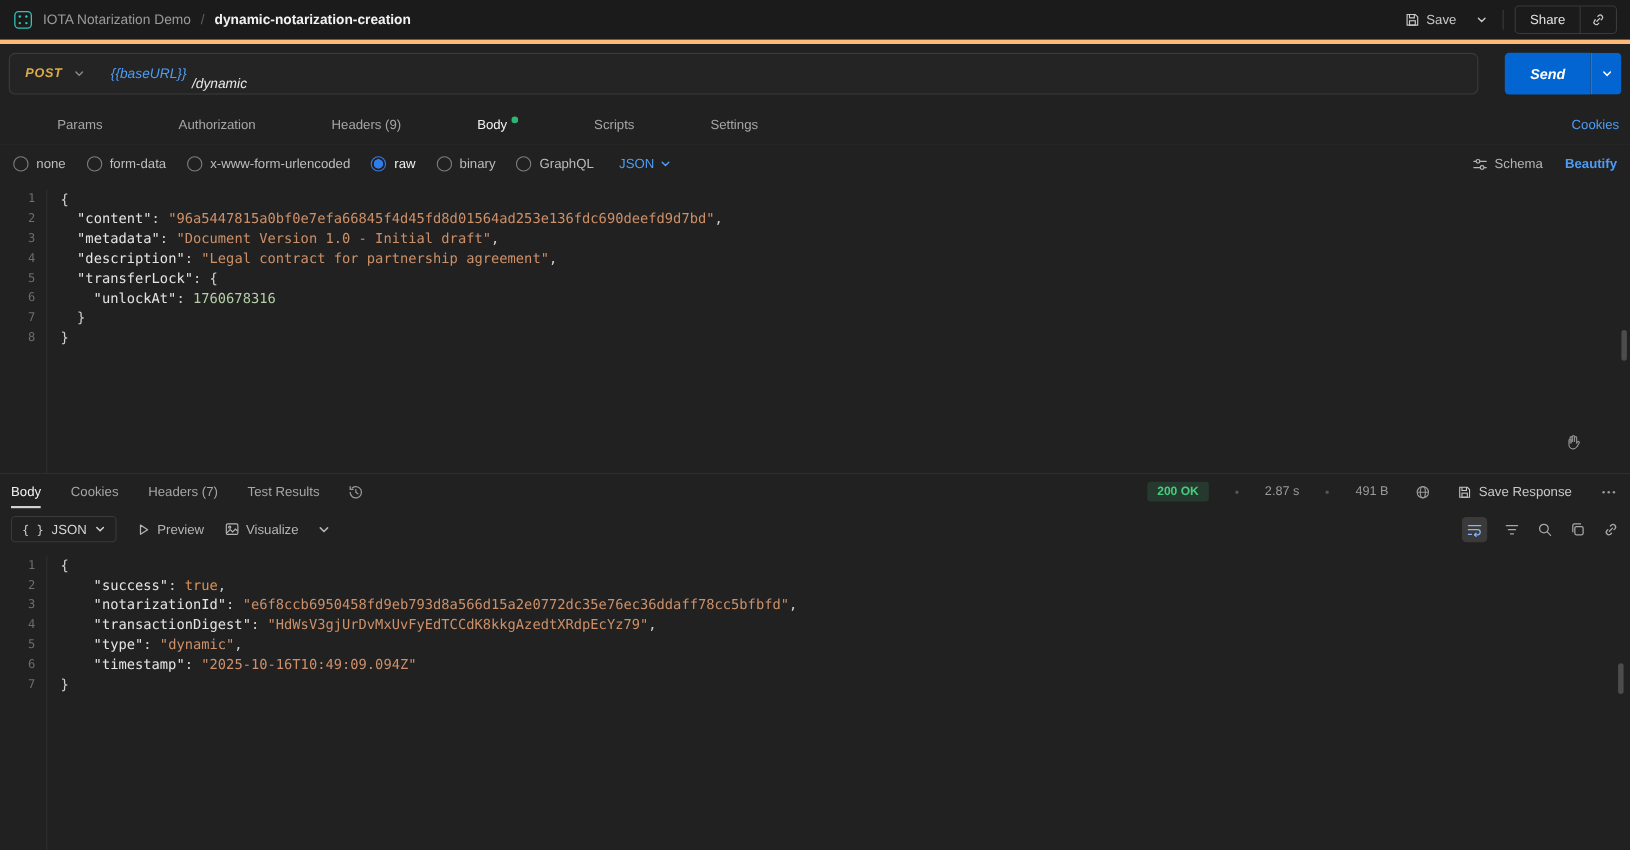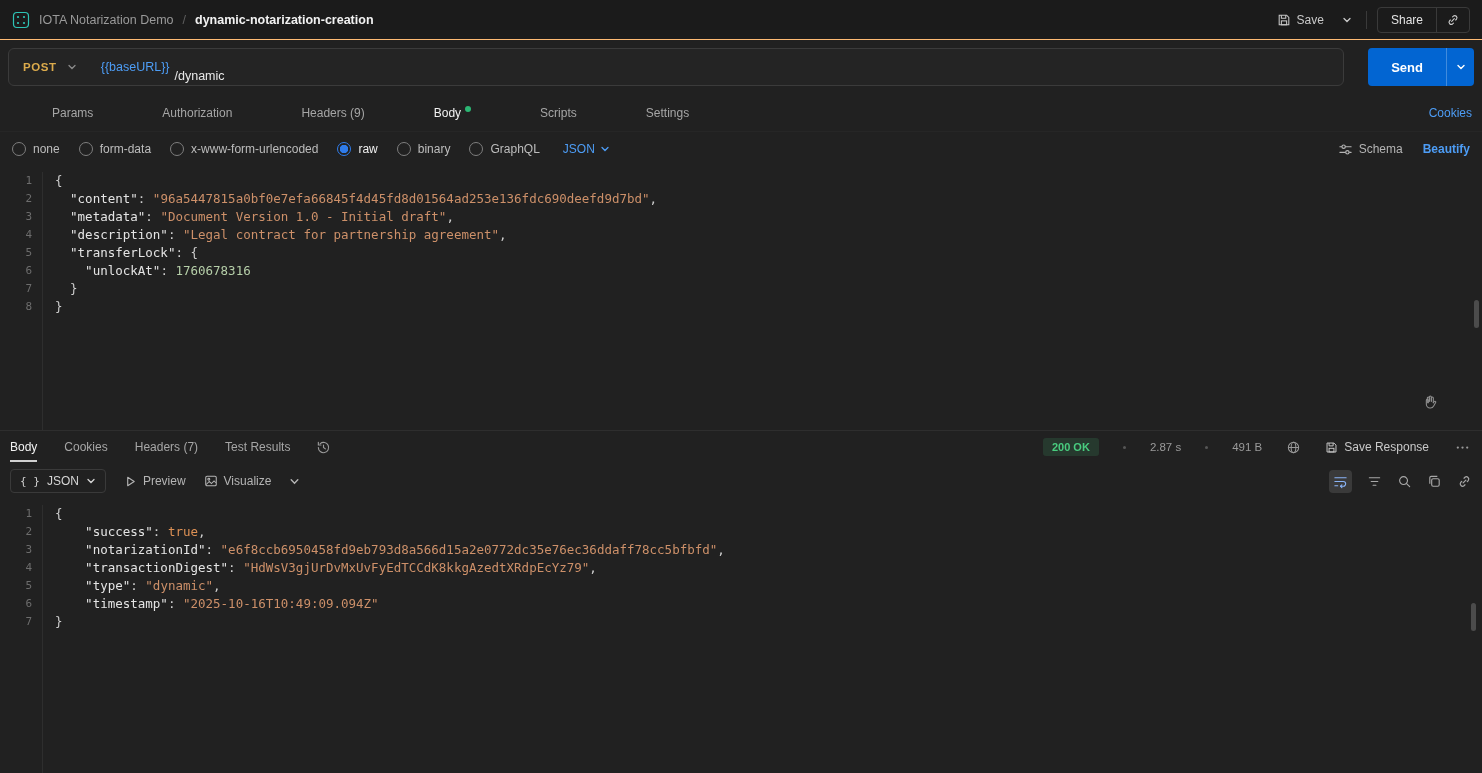--- a/index.html
+++ b/index.html
@@ -11,34 +11,34 @@
   }
   *{box-sizing:border-box; margin:0; padding:0;}
   html,body{width:1482px;height:773px;overflow:hidden;}
   body{background:var(--bg);color:var(--text);font-family:"Liberation Sans",sans-serif;font-size:12px;}
   .app{display:flex;flex-direction:column;height:100%;}
   svg{display:block;}
   .icon{display:inline-flex;align-items:center;justify-content:center;color:inherit;}
 
   
   .topbar{height:40px;flex-shrink:0;display:flex;align-items:center;justify-content:space-between;
-    padding:0 12px;background:var(--bg-top);border-bottom:1px solid #fdba74;}
+    padding:0 12px;background:var(--bg-top);border-bottom:4px solid #fdba74;}
   .crumbs{display:flex;align-items:center;gap:9px;font-size:12.5px;}
   .crumb-ws{color:#9a9a9a;cursor:pointer;}
   .crumb-sep{color:#5f5f5f;}
   .crumb-req{color:#f2f2f2;font-weight:700;}
   .topbar-actions{display:flex;align-items:center;gap:10px;}
   .ghost-btn{display:flex;align-items:center;gap:6px;color:#c9c9c9;font-size:12px;cursor:pointer;padding:4px 4px;border-radius:4px;}
   .vdiv{width:1px;height:18px;background:var(--border-light);}
   .share-group{display:flex;align-items:stretch;border:1px solid var(--border-light);border-radius:4px;overflow:hidden;}
   .share-seg{padding:5px 13px;font-size:12px;color:#e3e3e3;cursor:pointer;display:flex;align-items:center;}
   .share-icon-seg{padding:5px 9px;border-left:1px solid var(--border-light);color:#c9c9c9;cursor:pointer;display:flex;align-items:center;}
 
   
-  .url-row{display:flex;gap:24px;align-items:center;padding:8px;flex-shrink:0;}
+  .url-row{display:flex;gap:24px;align-items:center;padding:8px;flex-shrink:0;font-style:italic;}
   .url-box{flex:1;display:flex;align-items:center;height:38px;border:1px solid #3b3b3b;border-radius:6px;background:#242424;}
   .method-btn{display:flex;align-items:center;gap:10px;padding:0 14px;height:100%;cursor:pointer;
     color:var(--method-post);font-weight:700;font-size:11.5px;letter-spacing:.6px;}
   .method-btn .chev{color:#8a8a8a;}
   .url-input{flex:1;display:flex;align-items:center;gap:5px;padding-left:10px;font-size:12.5px;cursor:text;}
   .url-var{color:var(--link-blue);}
   .url-path{color:#e8e8e8;margin-top:17px;}
   .send-split{display:flex;height:38px;flex-shrink:0;}
   .send-main{background:var(--accent-blue);color:#fff;font-size:13px;font-weight:600;padding:0 23px;
     display:flex;align-items:center;border-radius:4px 0 0 4px;cursor:pointer;}

